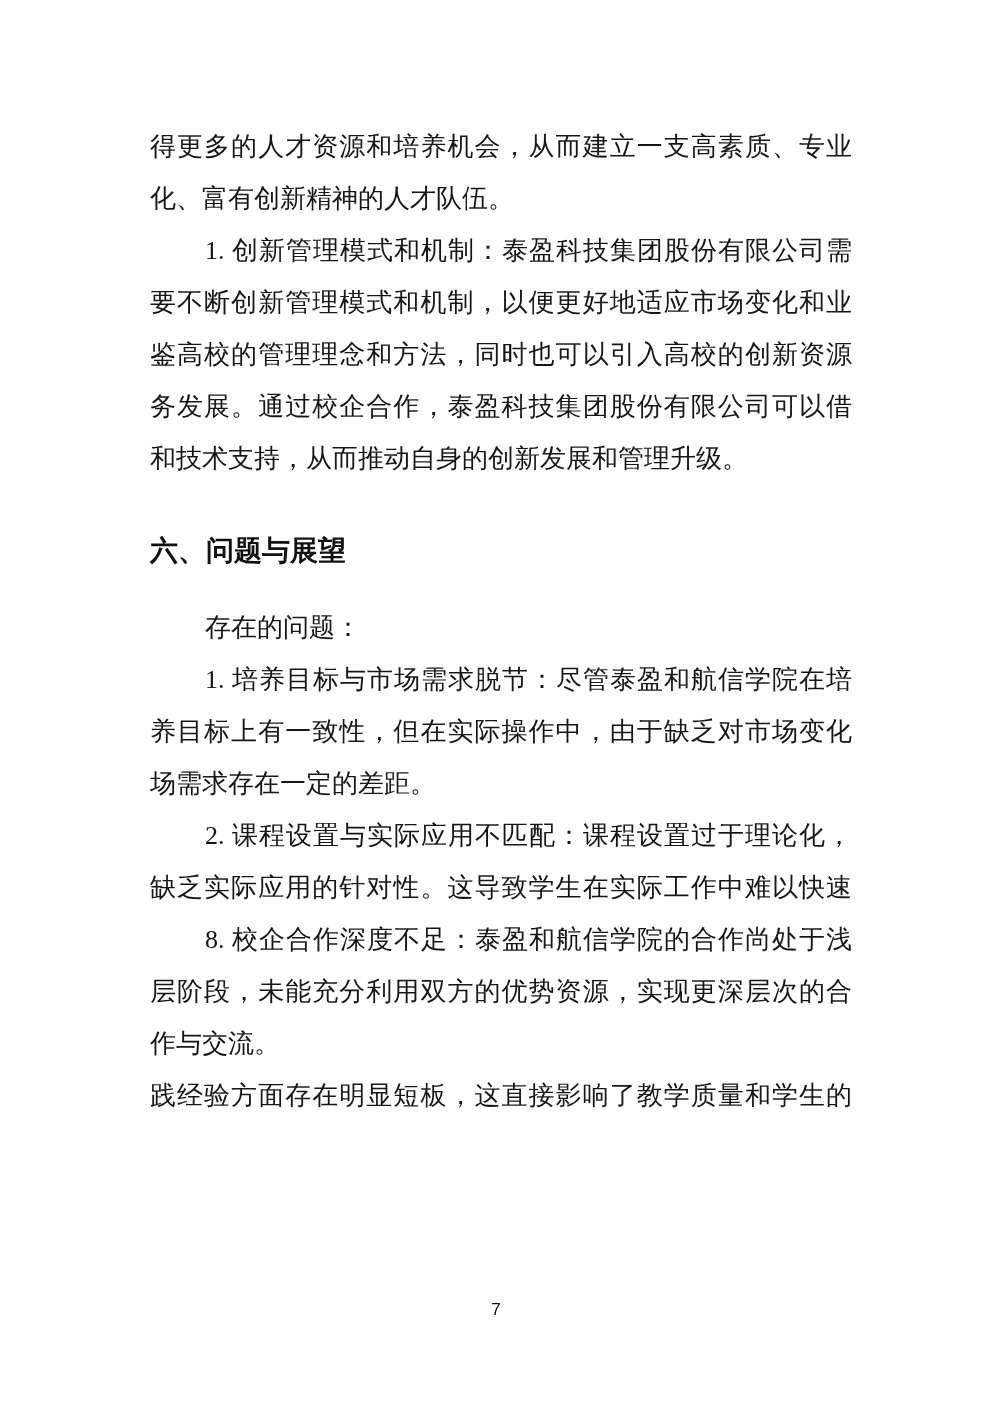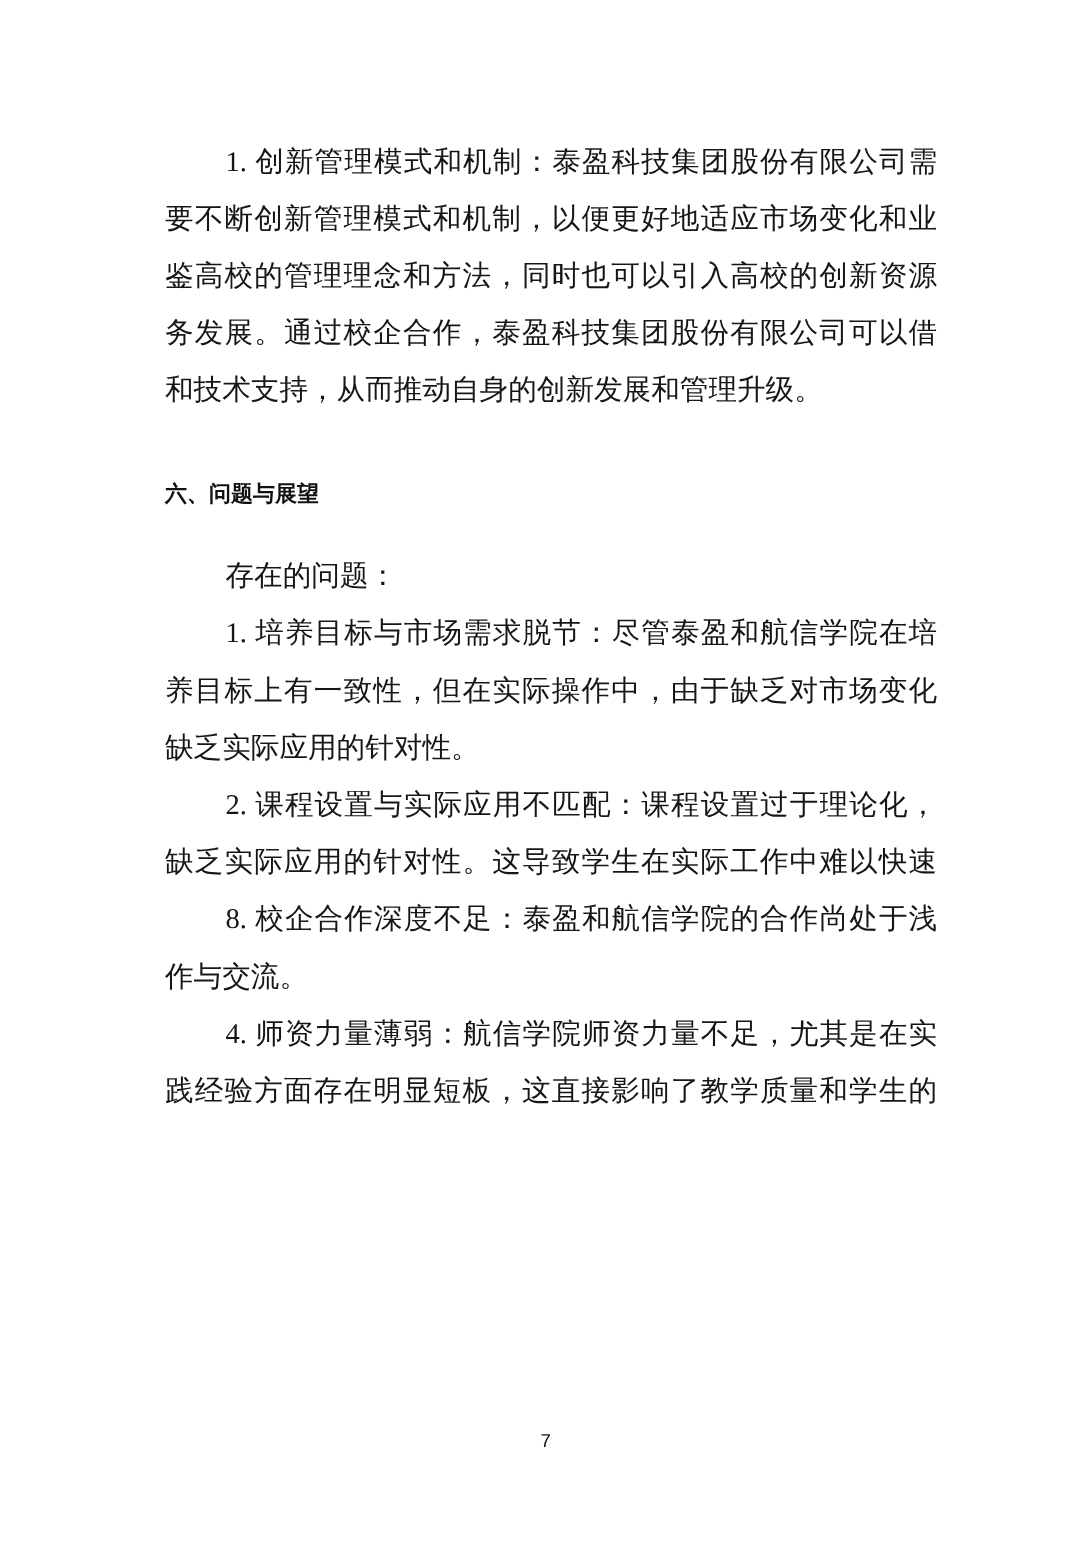--- a/index.html
+++ b/index.html
@@ -30,23 +30,23 @@
     letter-spacing: 0;
     text-align: justify;
     text-align-last: justify;
     overflow: hidden;
     white-space: normal;
   }
   .line.indent { padding-left: 55px; }
   .line.last { text-align-last: left; }
   .heading-block { margin-top: 42px; margin-bottom: 23px; }
   .heading-line {
-    font-family: Liberation Serif, serif;
+    font-family: Liberation Mono, monospace;
     font-weight: 700;
-    font-size: 20px;
+    font-size: 28px;
     line-height: 52px;
     height: 52px;
     color: #111111;
     text-align: left;
   }
   .footer {
     position: absolute;
     top: 1300px;
     left: 0;
     width: 100%;
@@ -56,44 +56,48 @@
     line-height: 20px;
     color: #111111;
   }
 </style>
 </head>
 <body>
 
 <div class="page">
   <div class="content">
       <div class="paragraph">
+        <div class="line">得更多的人才资源和培养机会，从而建立一支高素质、专业</div>
+        <div class="line last">化、富有创新精神的人才队伍。</div>
+      </div>
+      <div class="paragraph">
         <div class="line indent">1. 创新管理模式和机制：泰盈科技集团股份有限公司需</div>
         <div class="line">要不断创新管理模式和机制，以便更好地适应市场变化和业</div>
         <div class="line">鉴高校的管理理念和方法，同时也可以引入高校的创新资源</div>
         <div class="line">务发展。通过校企合作，泰盈科技集团股份有限公司可以借</div>
         <div class="line last">和技术支持，从而推动自身的创新发展和管理升级。</div>
       </div>
       <div class="heading-block">
         <div class="heading-line">六、问题与展望</div>
       </div>
       <div class="paragraph">
         <div class="line last indent">存在的问题：</div>
       </div>
       <div class="paragraph">
         <div class="line indent">1. 培养目标与市场需求脱节：尽管泰盈和航信学院在培</div>
         <div class="line">养目标上有一致性，但在实际操作中，由于缺乏对市场变化</div>
-        <div class="line last">缺乏实际应用的针对性。</div>
+        <div class="line last">场需求存在一定的差距。</div>
       </div>
       <div class="paragraph">
         <div class="line indent">2. 课程设置与实际应用不匹配：课程设置过于理论化，</div>
         <div class="line">缺乏实际应用的针对性。这导致学生在实际工作中难以快速</div>
       </div>
       <div class="paragraph">
         <div class="line indent">8. 校企合作深度不足：泰盈和航信学院的合作尚处于浅</div>
+        <div class="line">层阶段，未能充分利用双方的优势资源，实现更深层次的合</div>
         <div class="line last">作与交流。</div>
       </div>
       <div class="paragraph">
-        <div class="line indent">4. 师资力量薄弱：航信学院师资力量不足，尤其是在实</div>
         <div class="line">践经验方面存在明显短板，这直接影响了教学质量和学生的</div>
       </div>
     </div>
   <div class="footer">7</div>
 </div>
 
 </body></html>

